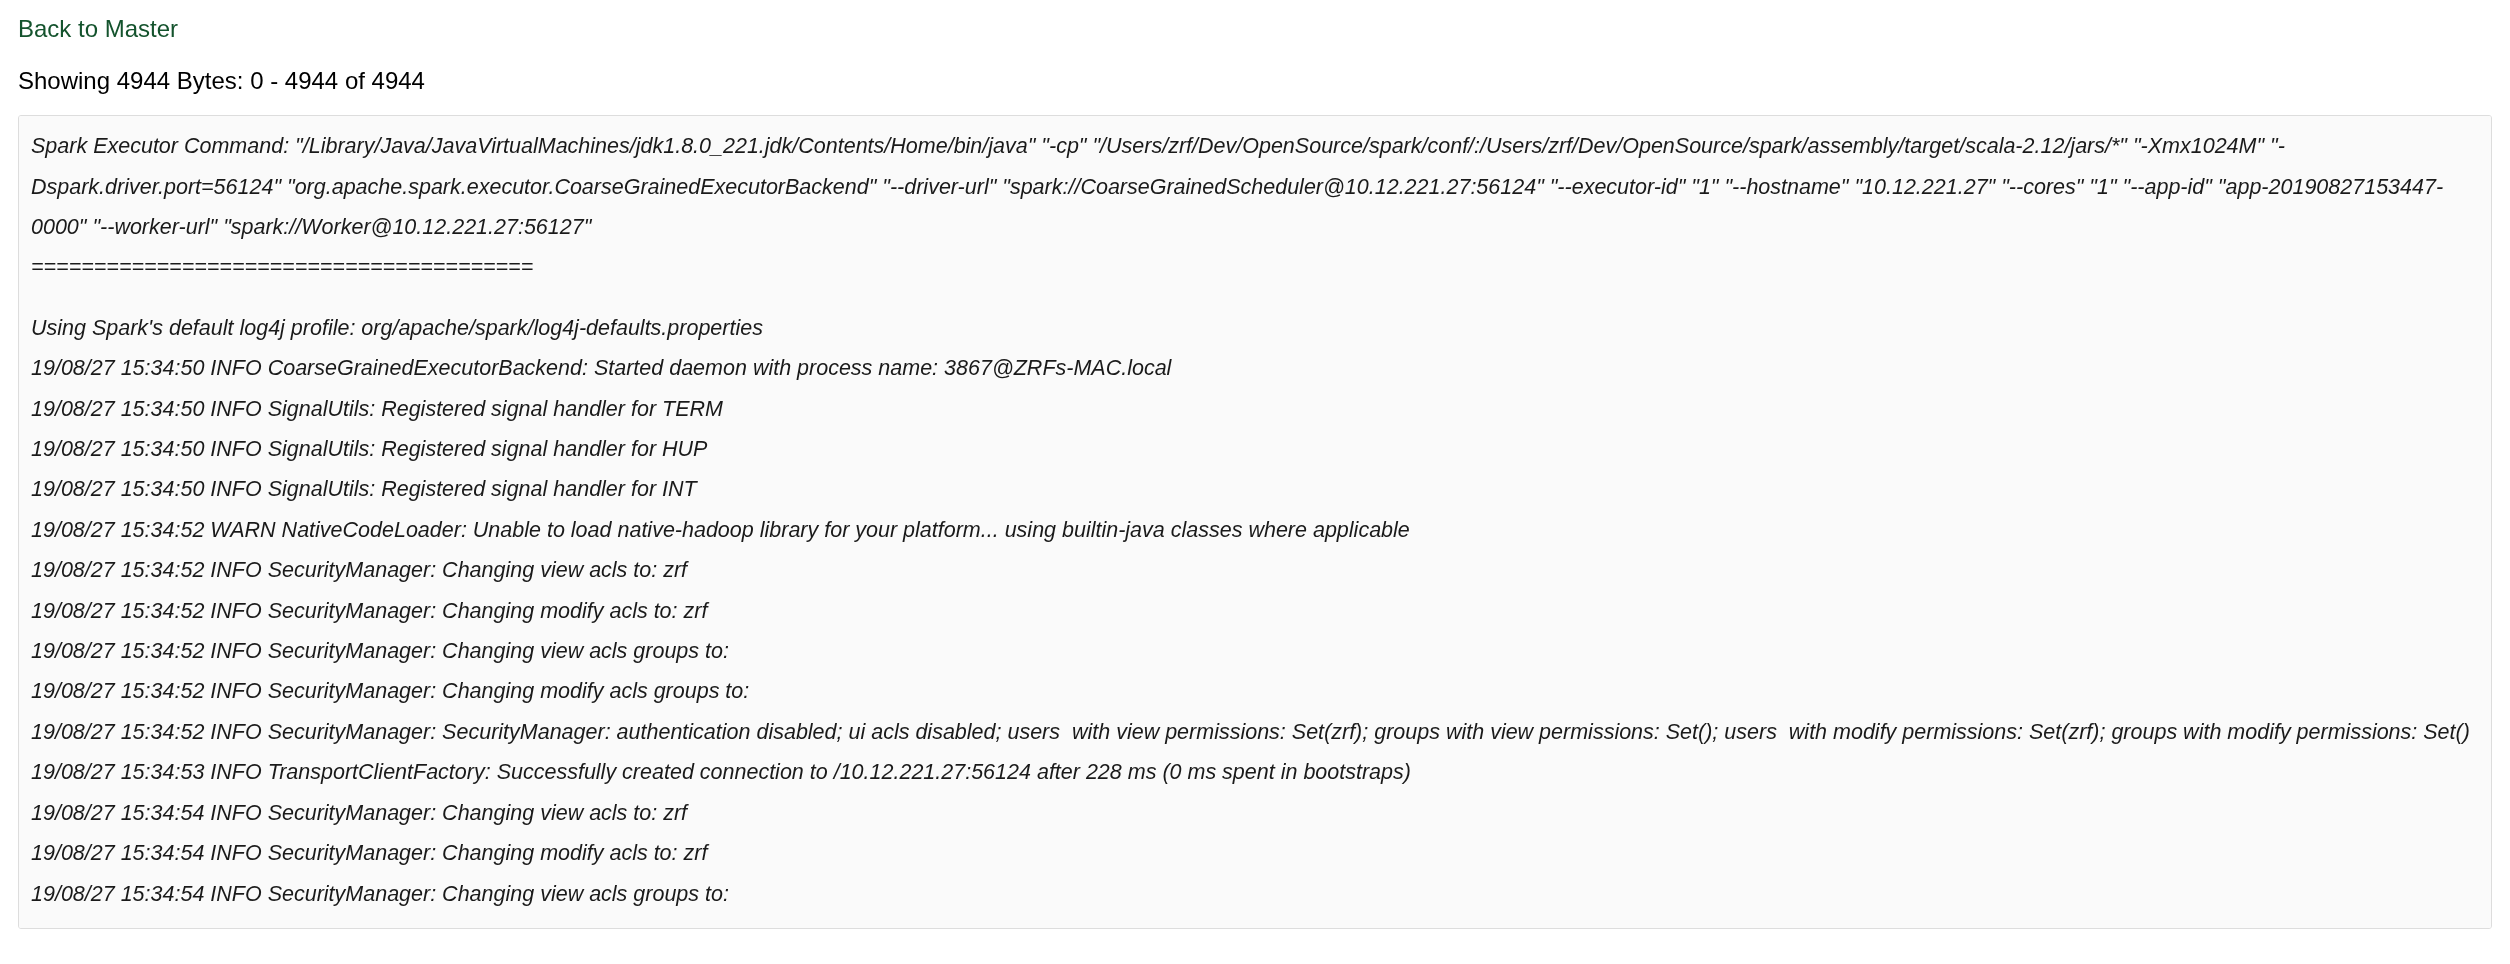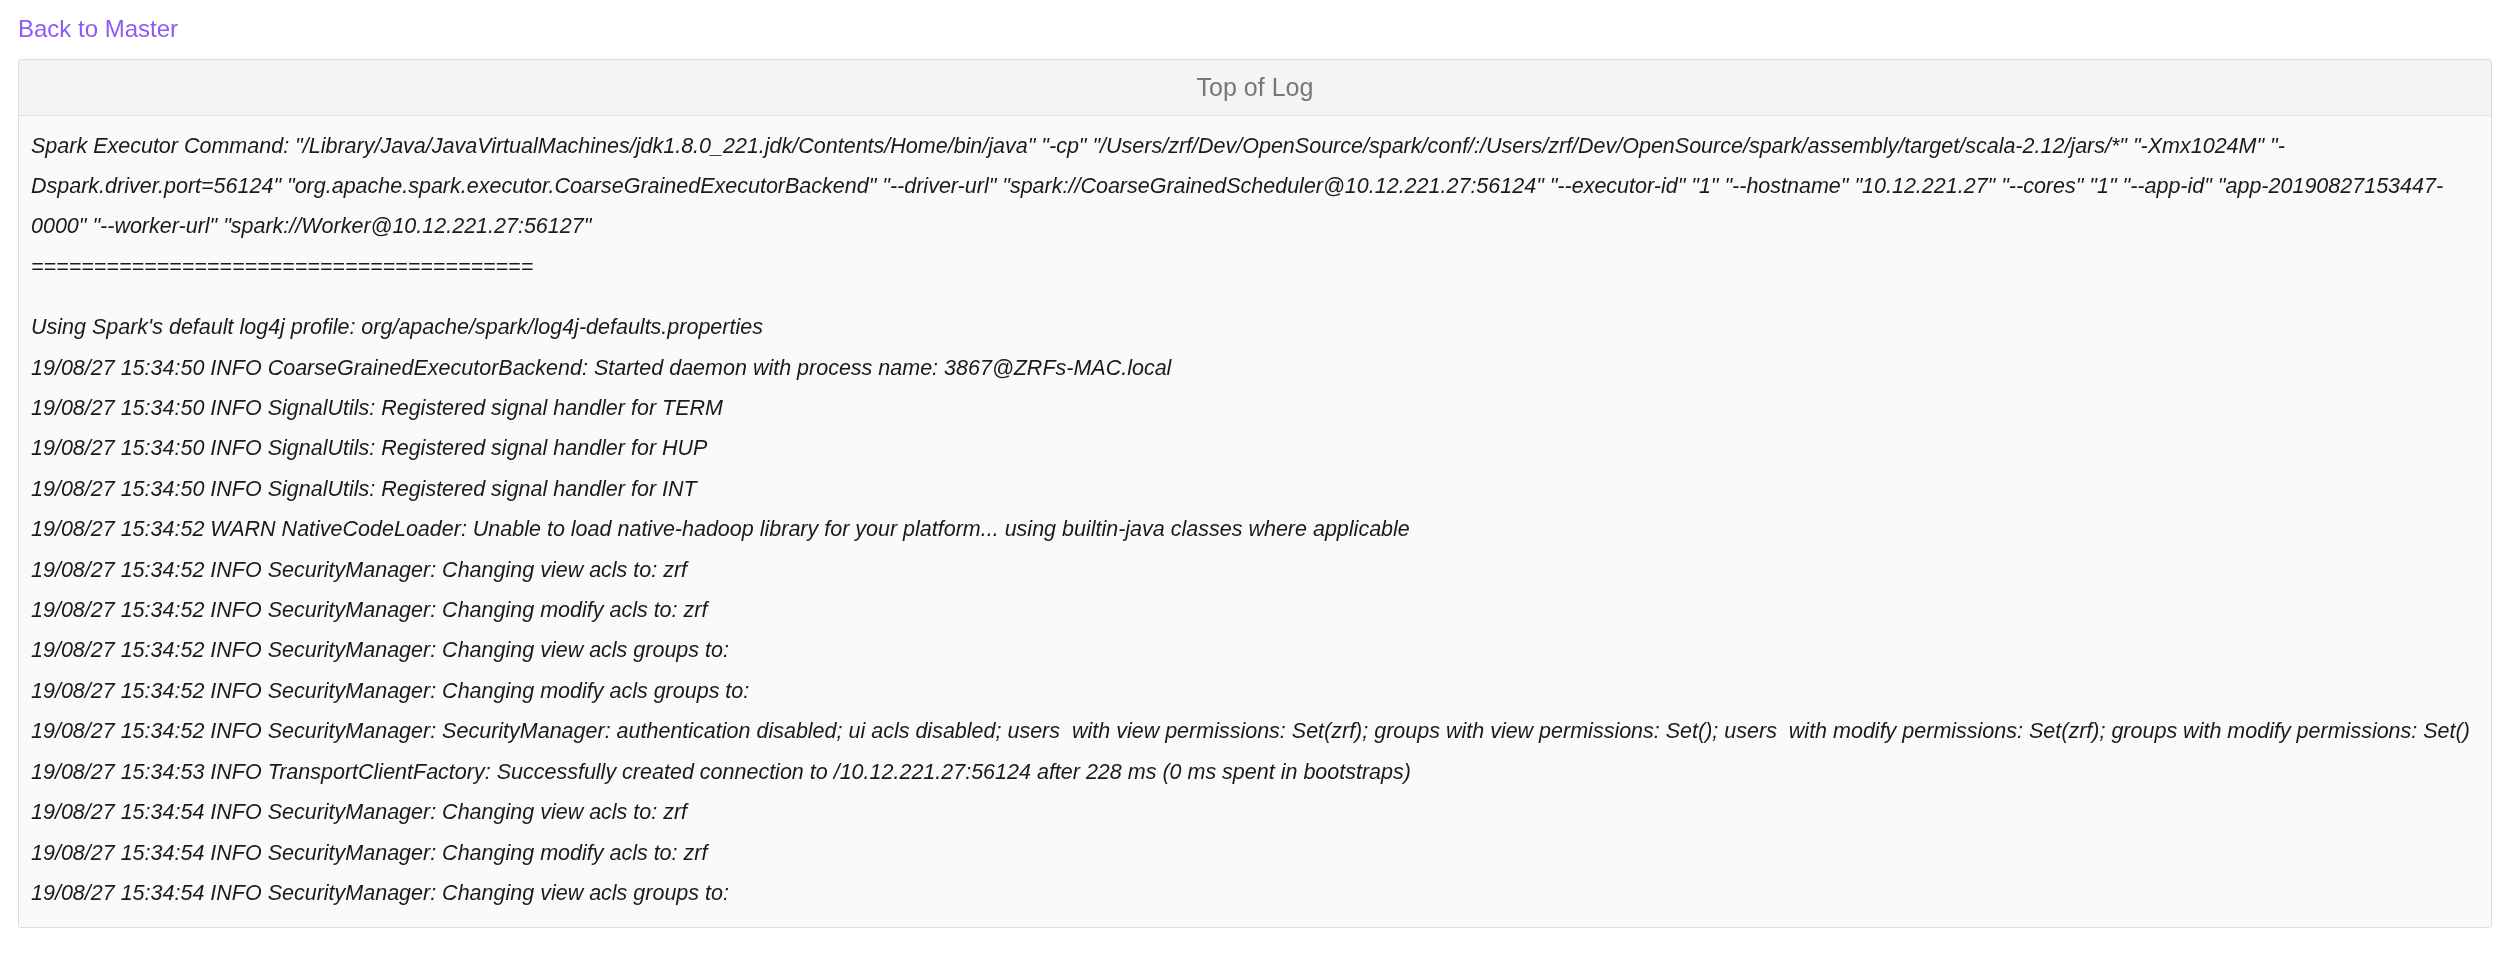--- a/index.html
+++ b/index.html
@@ -13,23 +13,23 @@
     width: 2510px;
     -webkit-font-smoothing: antialiased;
   }
   .page {
     padding: 0 18px;
     box-sizing: border-box;
   }
   .back-link {
     display: inline-block;
     margin-top: 12px;
-    margin-bottom: 13px;
+    margin-bottom: 4px;
     font-size: 24px;
-    color: #8b5cf6;
+    color: #14532d;
     text-decoration: none;
     cursor: pointer;
     line-height: 1.4;
   }
   .showing-line {
     font-size: 24px;
     color: #000000;
     margin: 14px 0 18px 0;
     line-height: 1.4;
   }
@@ -67,19 +67,19 @@
     height: 20px;
   }
 </style>
 </head>
 <body>
 
 <div class="page">
 
   <a class="back-link" href="#">Back to Master</a>
 
+  <div class="showing-line">Showing 4944 Bytes: 0 - 4944 of 4944</div>
 
   <div class="log-panel">
-    <div class="log-header">Top of Log</div>
     <div class="log-body"><div class="log-line">Spark Executor Command: "/Library/Java/JavaVirtualMachines/jdk1.8.0_221.jdk/Contents/Home/bin/java" "-cp" "/Users/zrf/Dev/OpenSource/spark/conf/:/Users/zrf/Dev/OpenSource/spark/assembly/target/scala-2.12/jars/*" "-Xmx1024M" "-Dspark.driver.port=56124" "org.apache.spark.executor.CoarseGrainedExecutorBackend" "--driver-url" "spark://CoarseGrainedScheduler@10.12.221.27:56124" "--executor-id" "1" "--hostname" "10.12.221.27" "--cores" "1" "--app-id" "app-20190827153447-0000" "--worker-url" "spark://Worker@10.12.221.27:56127"</div><div class="log-line">========================================</div><div class="log-line blank"></div><div class="log-line">Using Spark's default log4j profile: org/apache/spark/log4j-defaults.properties</div><div class="log-line">19/08/27 15:34:50 INFO CoarseGrainedExecutorBackend: Started daemon with process name: 3867@ZRFs-MAC.local</div><div class="log-line">19/08/27 15:34:50 INFO SignalUtils: Registered signal handler for TERM</div><div class="log-line">19/08/27 15:34:50 INFO SignalUtils: Registered signal handler for HUP</div><div class="log-line">19/08/27 15:34:50 INFO SignalUtils: Registered signal handler for INT</div><div class="log-line">19/08/27 15:34:52 WARN NativeCodeLoader: Unable to load native-hadoop library for your platform... using builtin-java classes where applicable</div><div class="log-line">19/08/27 15:34:52 INFO SecurityManager: Changing view acls to: zrf</div><div class="log-line">19/08/27 15:34:52 INFO SecurityManager: Changing modify acls to: zrf</div><div class="log-line">19/08/27 15:34:52 INFO SecurityManager: Changing view acls groups to:</div><div class="log-line">19/08/27 15:34:52 INFO SecurityManager: Changing modify acls groups to:</div><div class="log-line">19/08/27 15:34:52 INFO SecurityManager: SecurityManager: authentication disabled; ui acls disabled; users  with view permissions: Set(zrf); groups with view permissions: Set(); users  with modify permissions: Set(zrf); groups with modify permissions: Set()</div><div class="log-line">19/08/27 15:34:53 INFO TransportClientFactory: Successfully created connection to /10.12.221.27:56124 after 228 ms (0 ms spent in bootstraps)</div><div class="log-line">19/08/27 15:34:54 INFO SecurityManager: Changing view acls to: zrf</div><div class="log-line">19/08/27 15:34:54 INFO SecurityManager: Changing modify acls to: zrf</div><div class="log-line">19/08/27 15:34:54 INFO SecurityManager: Changing view acls groups to:</div></div>
   </div>
 
 </div>
 
 </body></html>

